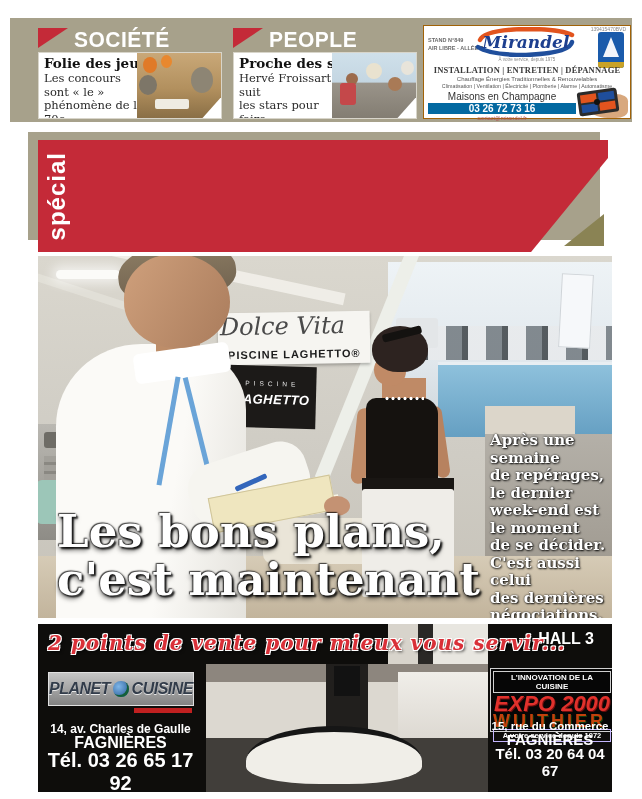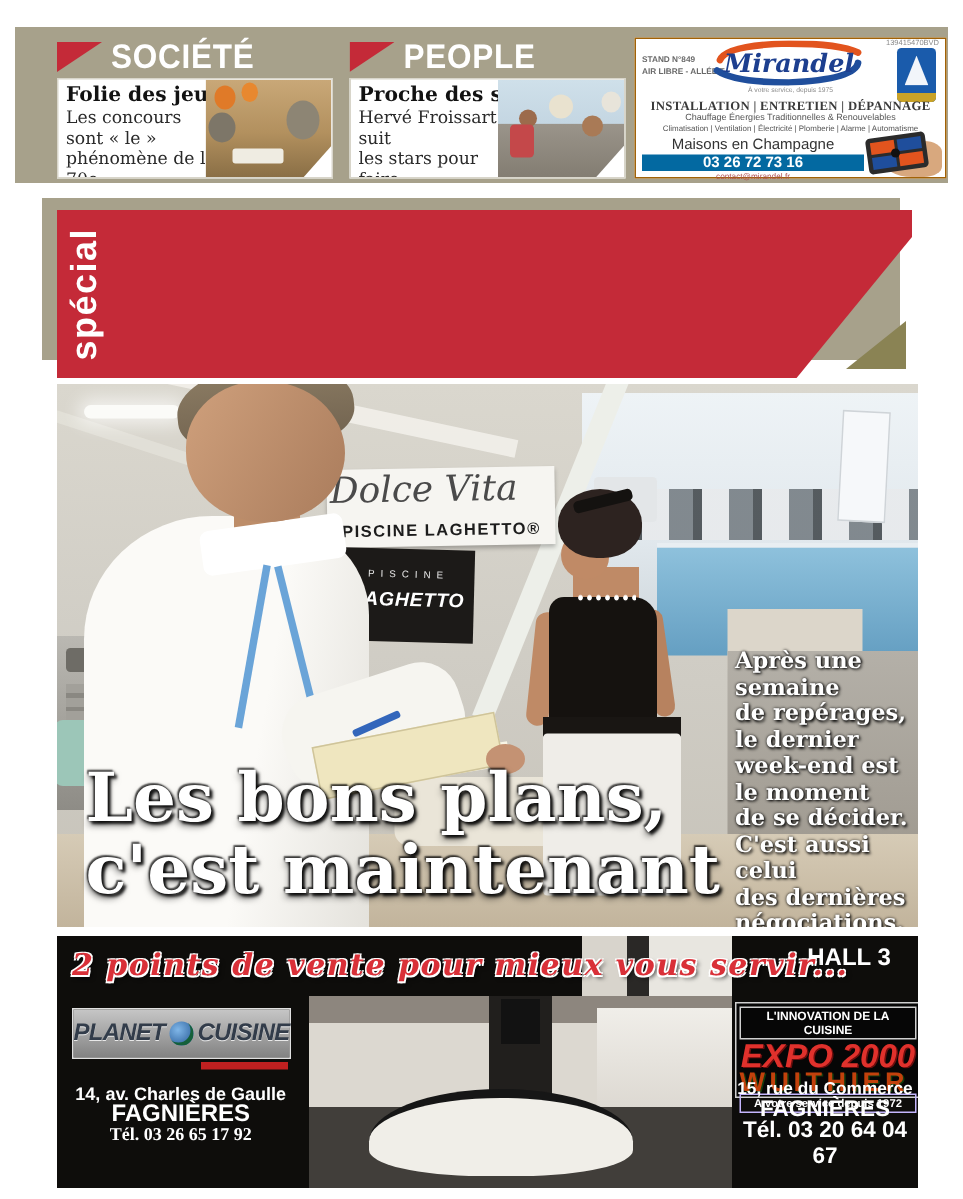--- a/index.html
+++ b/index.html
@@ -347,16 +347,16 @@
     <div class="abs ad-addr rcol" style="top:121px;font-size:15px;">Tél. 03 20 64 04 67</div>
 
     <div class="abs logobox">
       <span class="logotext">PLANET</span>
       <span class="globe"></span>
       <span class="logotext">CUISINE</span>
     </div>
     <div class="abs redbar"></div>
     <div class="abs ad-addr" style="left:0;top:98px;font-size:12px;">14, av. Charles de Gaulle</div>
     <div class="abs ad-addr" style="left:0;top:110px;font-size:16px;">FAGNIÈRES</div>
-    <div class="abs ad-addr" style="left:0;top:125px;font-size:12px;font-family:Liberation Serif, serif;">Tél. 03 26 65 17 92</div>
+    <div class="abs ad-addr" style="left:0;top:125px;font-size:20px;">Tél. 03 26 65 17 92</div>
   </div>
 
 </div>
 
 </body></html>

